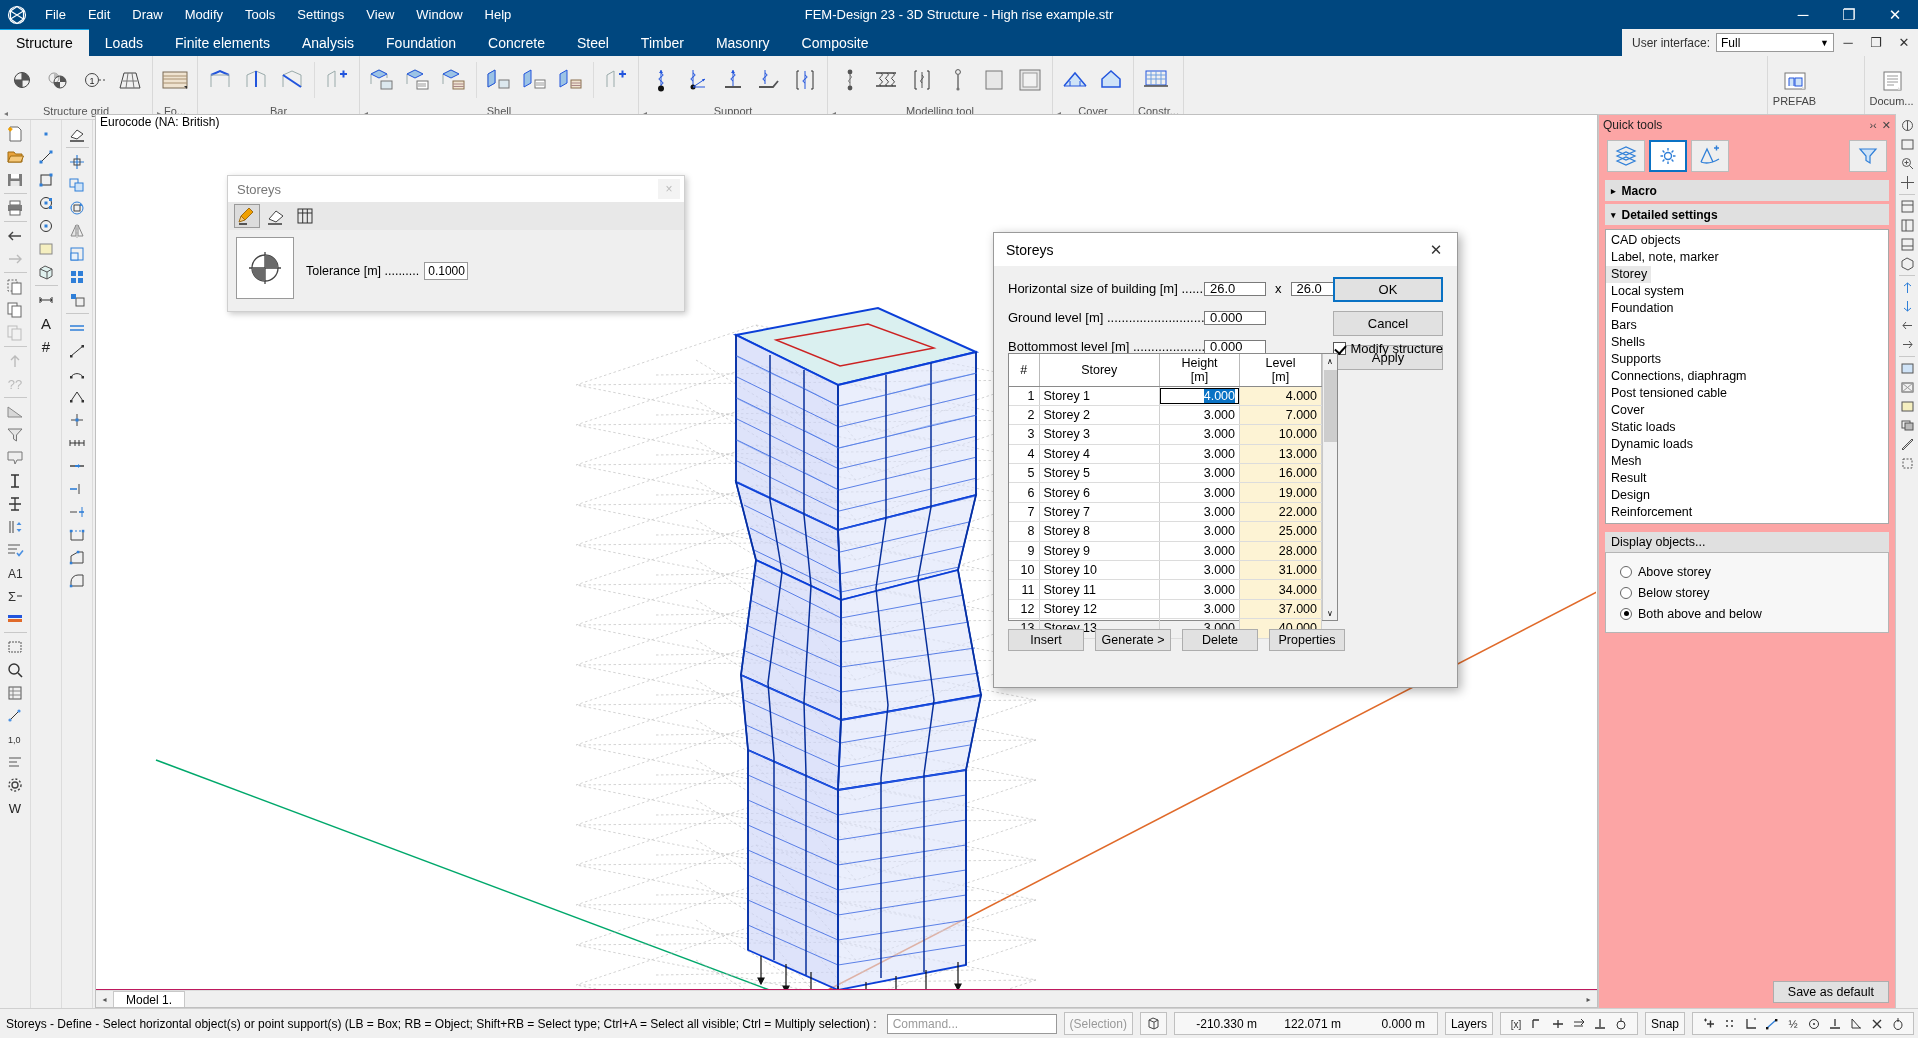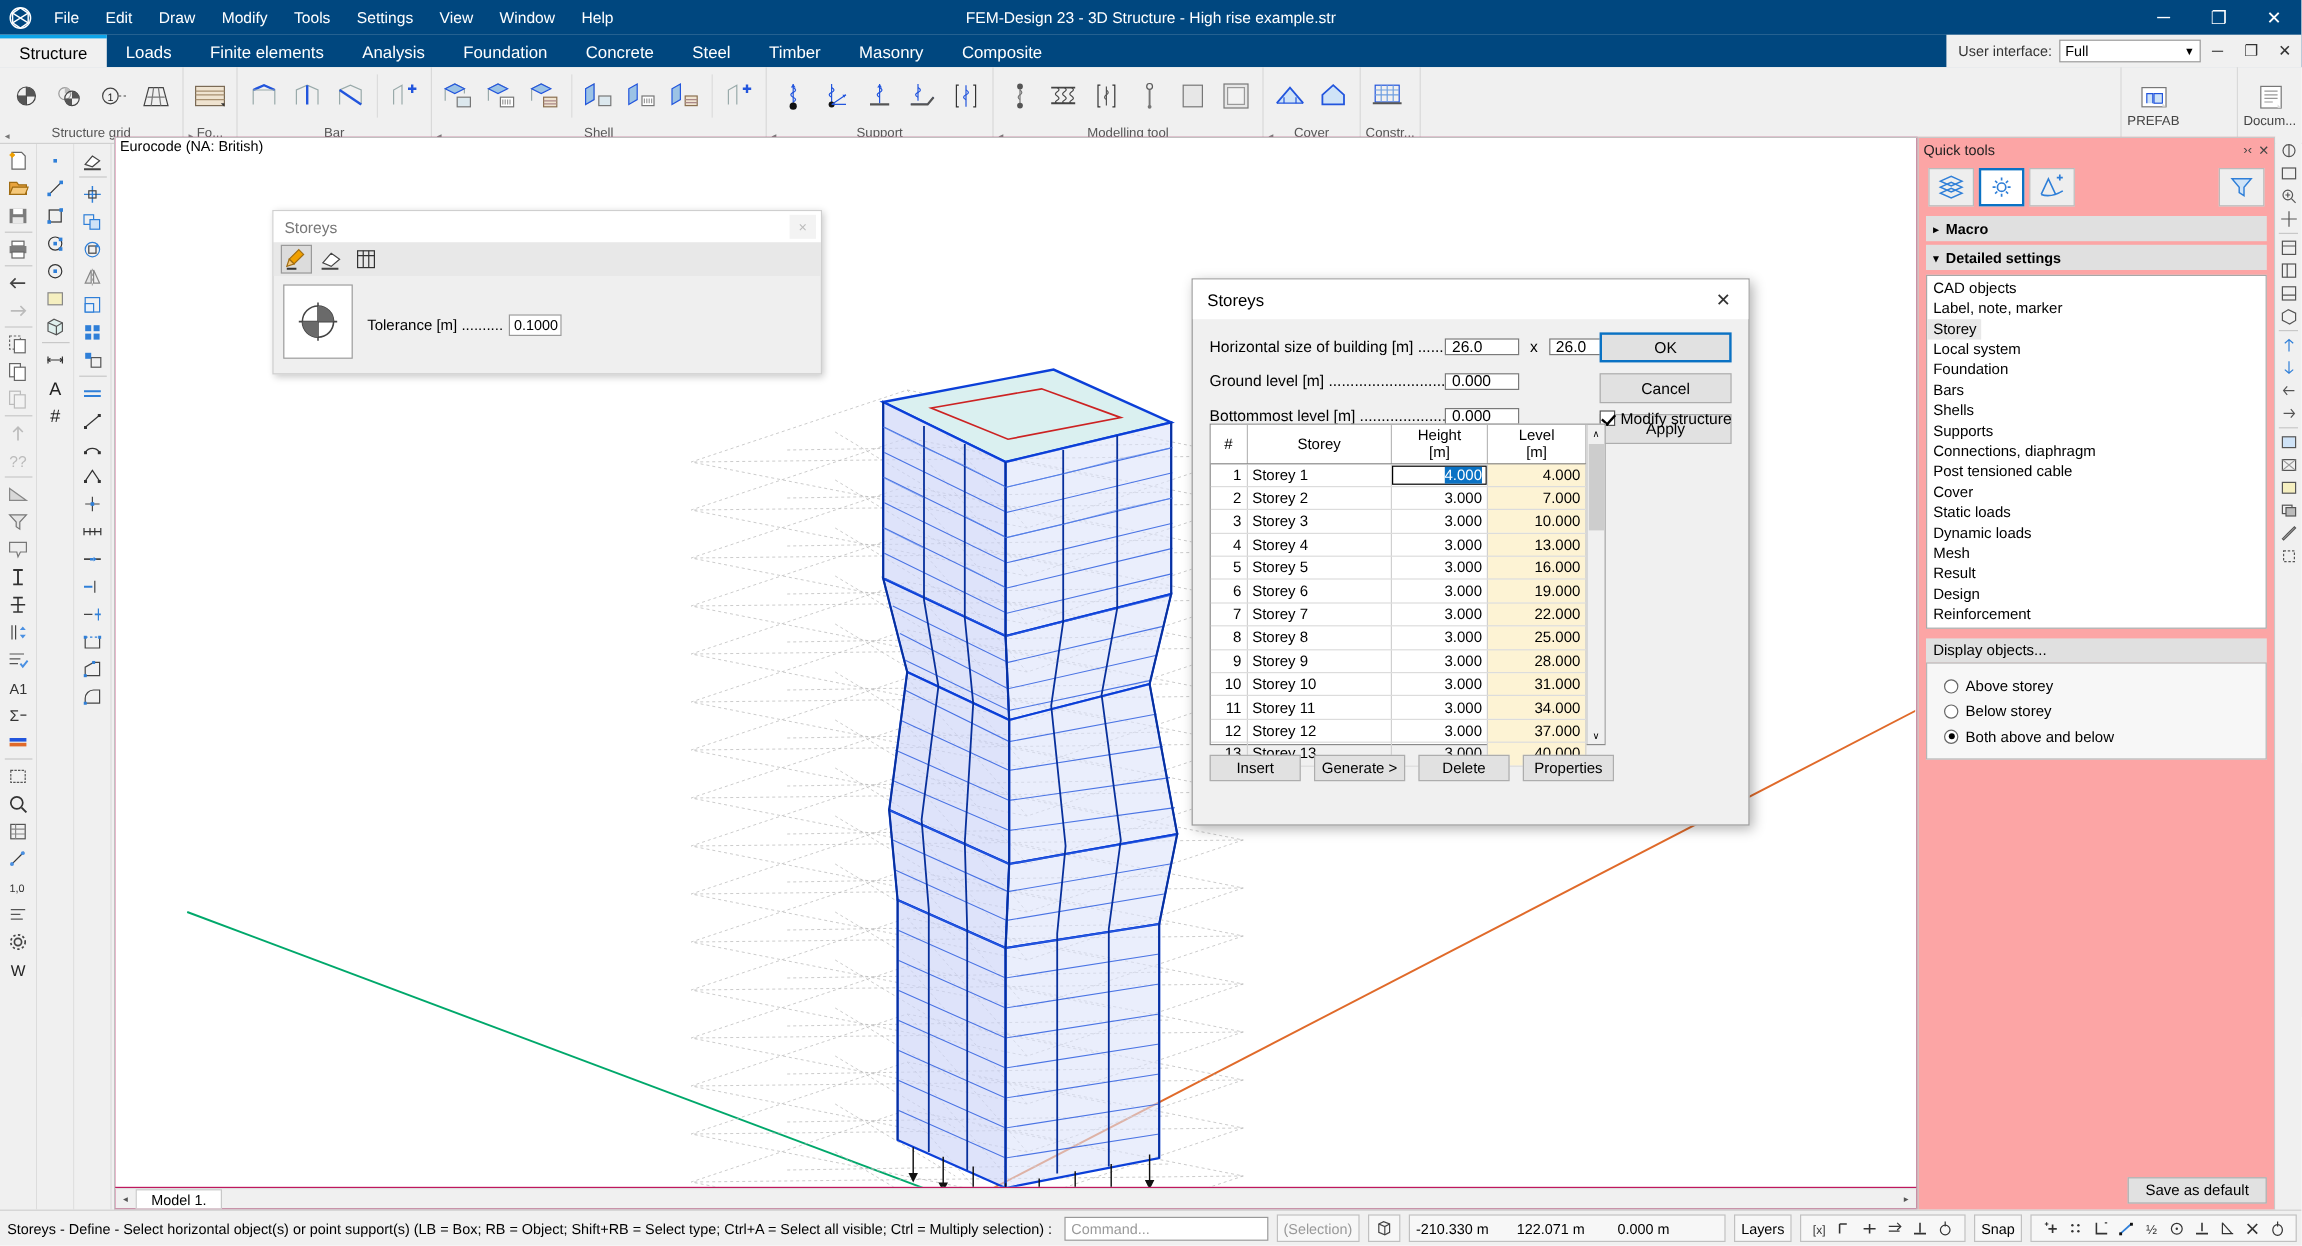--- a/index.html
+++ b/index.html
@@ -25,21 +25,21 @@
   #win-ctrls { position:absolute; right:0; top:0; display:flex; height:29px; z-index:3; }
   #win-ctrls div { width:46px; height:29px; display:flex; align-items:center; justify-content:center; font-size:15px;}
 
   
   #ribbon-tabs {
     height:27px; background:#00477f; display:flex; align-items:stretch; position:relative;
   }
   #ribbon-tabs .tab {
     padding:0 16px; display:flex; align-items:center; color:#fff; font-size:14px; cursor:default;
   }
-  #ribbon-tabs .tab.active { background:#f0f0f0; color:#000; border-top:3px solid #0ea5e9; }
+  #ribbon-tabs .tab.active { background:#f0f0f0; color:#000; border-top:1px solid #0ea5e9; }
 
   #ui-right {
     position:absolute; right:0; top:0; height:27px; display:flex; align-items:center;
     background:#f0f0f0; padding-left:10px;
   }
   #ui-right .lbl { font-size:12px; color:#333; margin-right:6px; }
   #ui-select {
     width:118px; height:19px; background:#fff; border:1px solid #999; font-size:12px;
     display:flex; align-items:center; padding:0 4px; position:relative;
   }
@@ -184,21 +184,21 @@
 
   
   #statusbar { position:absolute; left:0; right:0; bottom:0; height:30px; background:#f0f0f0;
                border-top:1px solid #d0d0d0; display:flex; align-items:center; font-size:12px; }
   #status-msg { padding-left:6px; white-space:nowrap; }
   #cmd-input { margin-left:10px; width:222px; height:20px; background:#fff; border:1px solid #999;
                font-size:12px; color:#9a9a9a; display:flex; align-items:center; padding-left:5px; }
   #status-right { margin-left:auto; display:flex; align-items:center; gap:0; padding-right:4px; }
   .sgrp { display:flex; align-items:center; border:1px solid #c0c0c0; background:#f7f7f7;
           height:23px; margin-left:7px; padding:0 5px; }
-  .scoord { width:84px; text-align:left; font-size:12px; padding-right:7px; }
+  .scoord { width:84px; text-align:right; font-size:12px; padding-right:7px; }
   .sicon { width:21px; height:21px; display:flex; align-items:center; justify-content:center; }
   .sel-dim { color:#999; }
 </style>
 </head>
 <body>
 
 <div id="titlebar">
   <div id="app-logo">
     <svg width="20" height="20" viewBox="0 0 20 20">
         <g fill="none" stroke="#fff" stroke-width="1.2">

